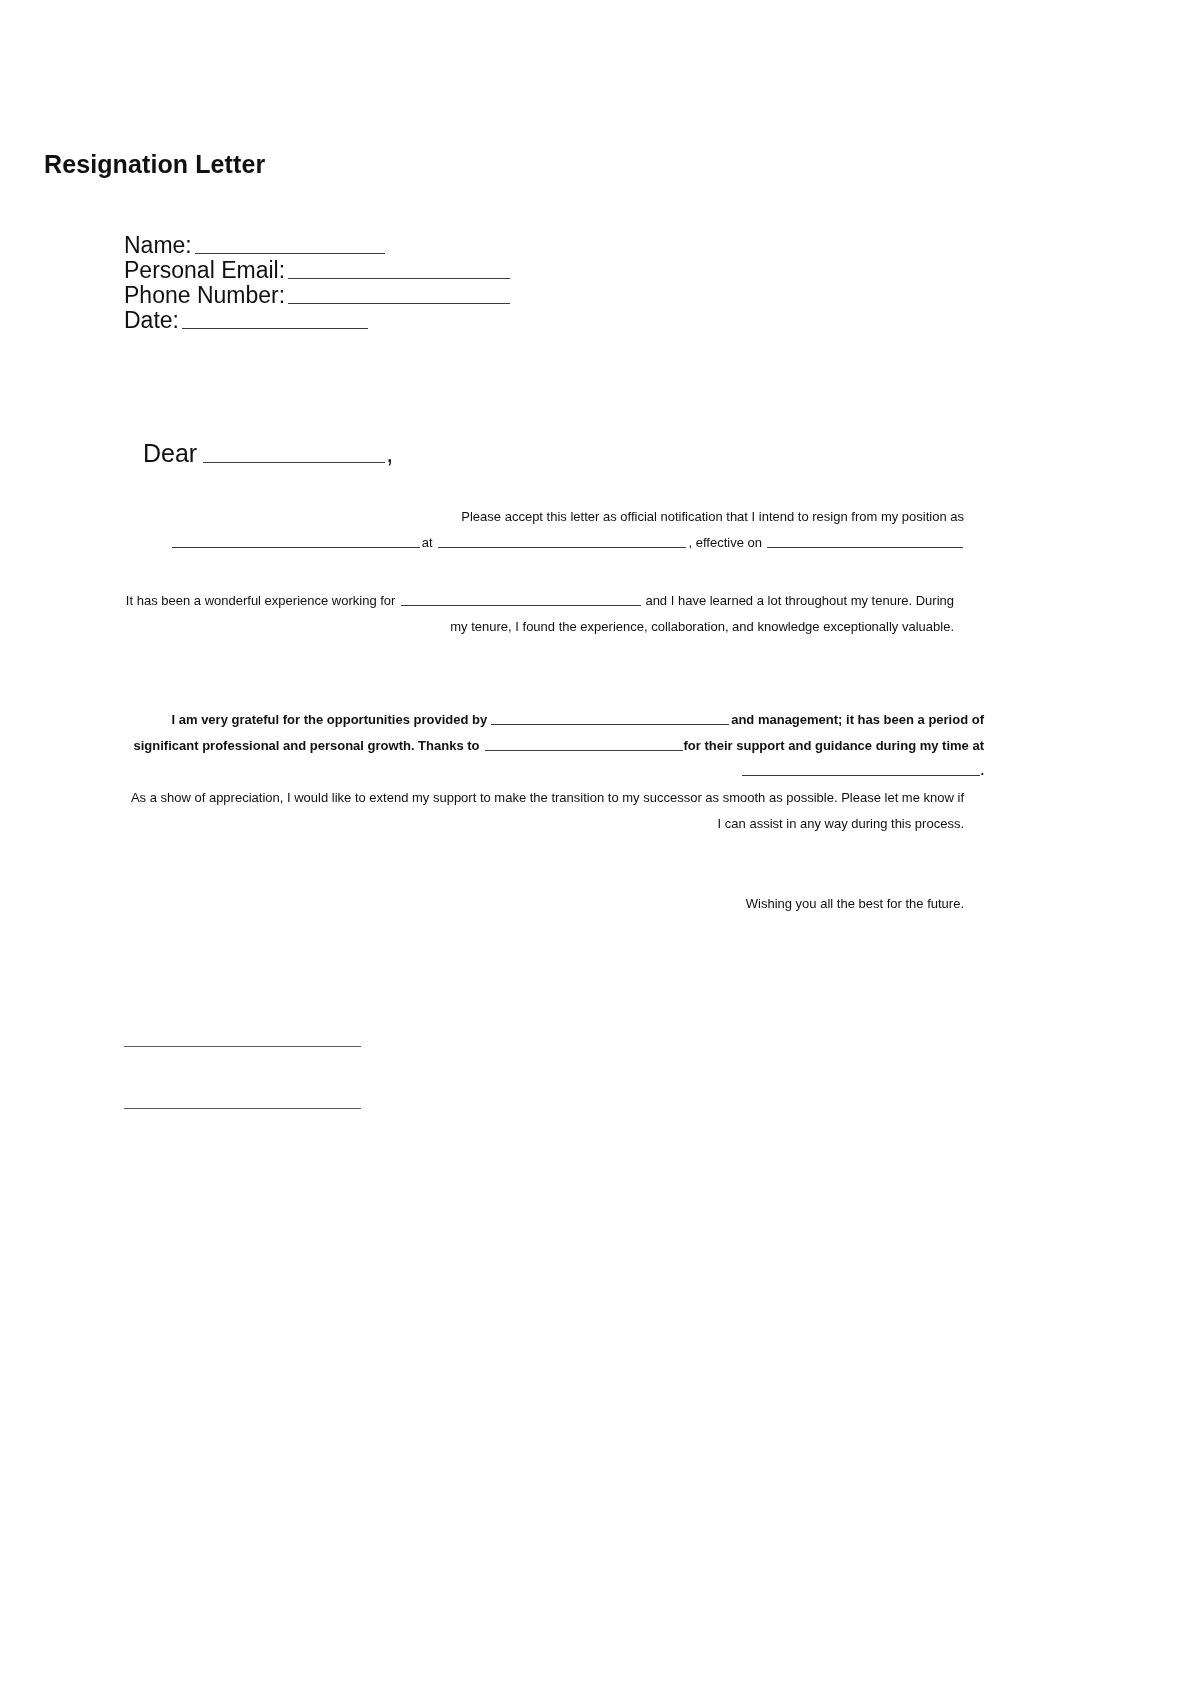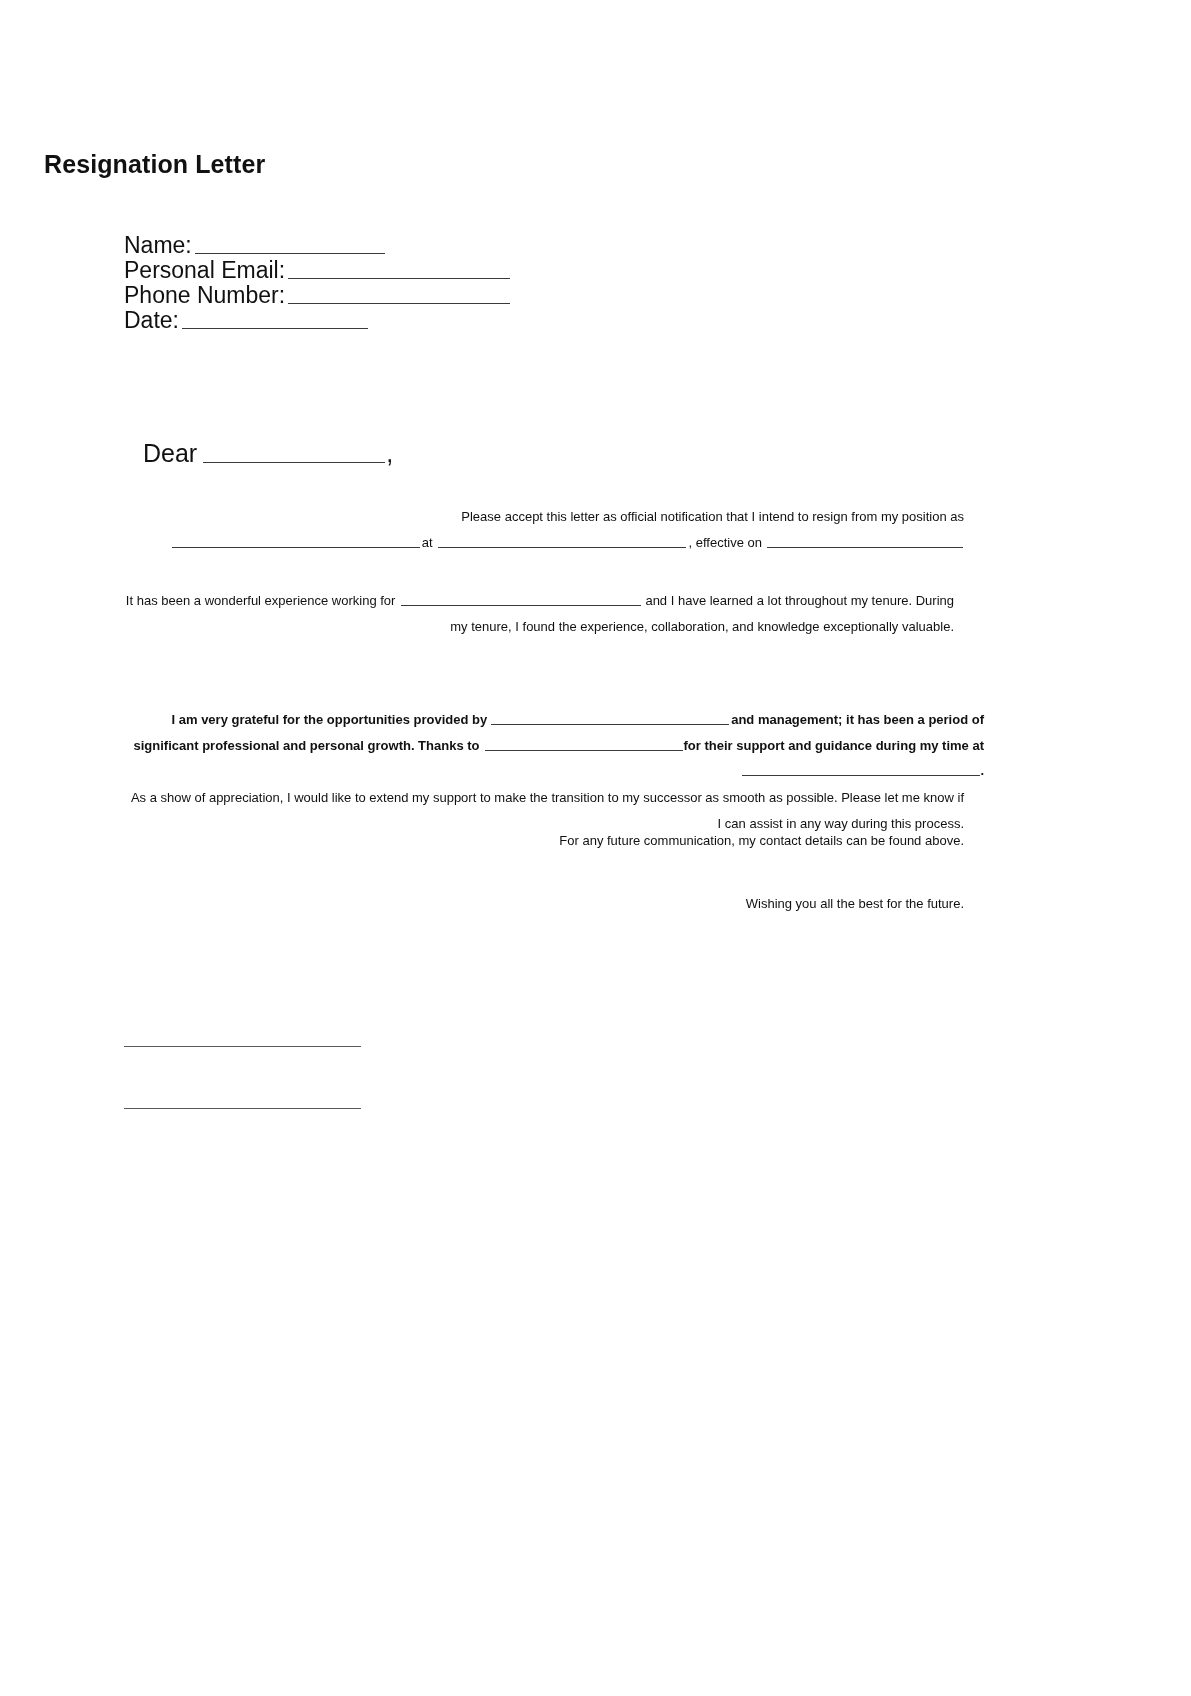--- a/index.html
+++ b/index.html
@@ -118,21 +118,20 @@
   <div class="body-block salutation"><span>Dear</span><span class="blank b-dear"></span><span>,</span></div>
 
   <div class="body-block para p1"><span>Please accept this letter as official notification that I intend to resign from my position as</span><br><span class="blank b-position"></span><span>at</span><span class="blank b-company"></span><span>, effective on</span><span class="blank b-effective"></span></div>
 
   <div class="body-block para p2"><span>It has been a wonderful experience working for</span><span class="blank b-workingfor"></span><span>and I have learned a lot throughout my tenure. During my tenure, I found the experience, collaboration, and knowledge exceptionally valuable.</span></div>
 
   <div class="body-block para p3"><span>I am very grateful for the opportunities provided by</span><span class="blank b-providedby"></span><span>and management; it has been a period of significant professional and personal growth. Thanks to</span><span class="blank b-thanksto"></span><span>for their support and guidance during my time at</span><span class="blank b-timeat"></span><span>.</span></div>
 
   <div class="body-block para p4">As a show of appreciation, I would like to extend my support to make the transition to my successor as smooth as possible. Please let me know if I can assist in any way during this process.</div>
 
-  <div class="body-block para p5">For any future communication, my contact details can be found above.</div>
 
   <div class="body-block para p6">Wishing you all the best for the future.</div>
 
 
   <div class="sign-line sign-1"></div>
   <div class="sign-line sign-2"></div>
 
 </div>
 
 </body></html>

